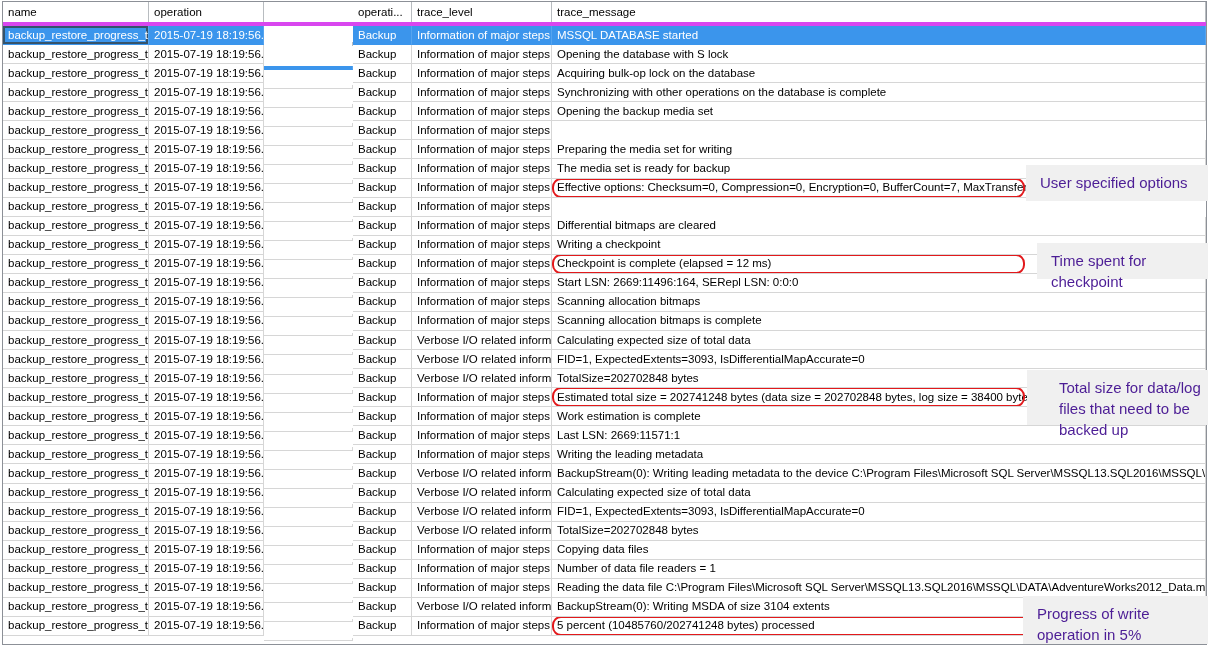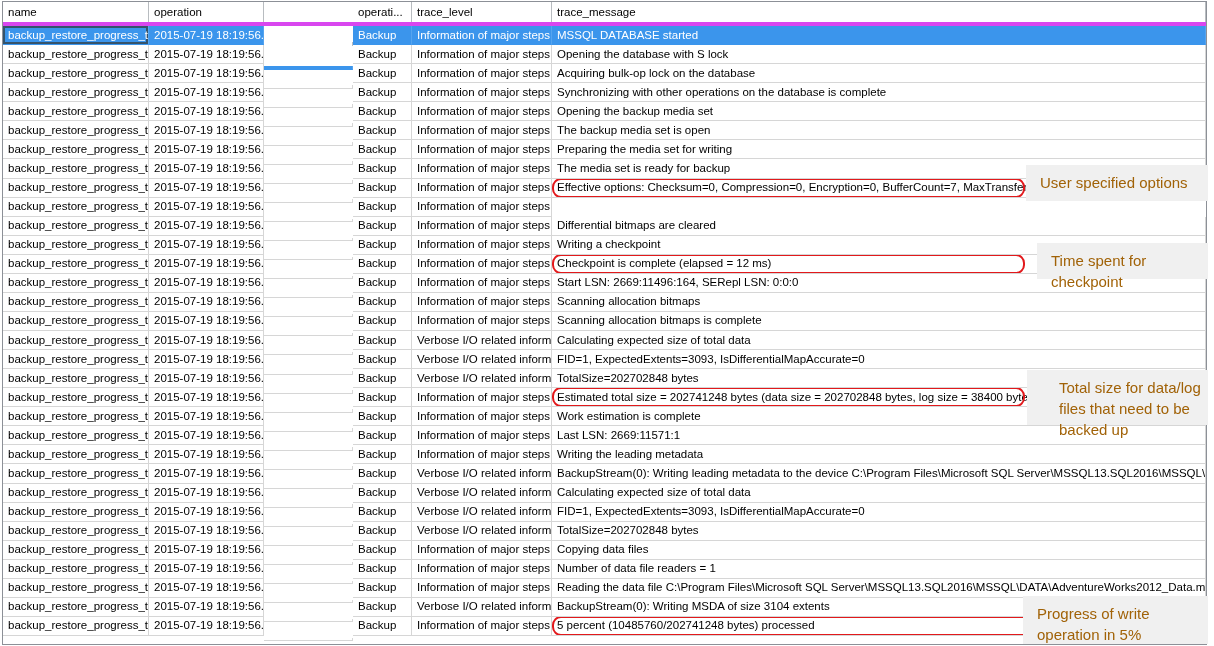--- a/index.html
+++ b/index.html
@@ -16,21 +16,21 @@
         padding:2.5px 0 0 5px;font-size:11.5px;color:#000;white-space:nowrap;overflow:hidden;
         position:relative;}
   .c0{width:146px;} .c1{width:115px;} .c2{width:89px;margin-top:40px;} .c3{width:59px;} .c4{width:140px;}
   .c5{flex:1;min-width:0;}
   .row.selected .cell{background:#3b95ec;color:#fff;border-right-color:#55a4ef;border-bottom-color:#3b95ec;}
   .row.selected .cell.focus{box-shadow:inset 0 0 0 2px #35536b;}
   .redbox{position:absolute;left:0px;top:-1px;height:20px;box-sizing:border-box;
           border:2.5px solid #e2191c;border-radius:9px;pointer-events:none;}
   .redbox.normal{width:473px;}
   .redbox.wide{width:568px;}
-  .ann{position:absolute;background:#f0f0f0;color:#a16207;font-size:15px;line-height:21px;
+  .ann{position:absolute;background:#f0f0f0;color:#4c1d95;font-size:15px;line-height:21px;
        box-sizing:border-box;padding:7px 6px 0 14px;}
   .ann1{left:1026px;top:165px;width:182px;height:36px;}
   .ann2{left:1037px;top:243px;width:171px;height:36px;}
   .ann3{left:1027px;top:370px;width:181px;height:55px;padding-left:32px;}
   .ann4{left:1023px;top:596px;width:185px;height:48px;}
 </style>
 </head>
 <body>
 
 <div class="stage">
@@ -83,21 +83,20 @@
           <div class="cell c3"><span>Backup</span></div>
           <div class="cell c4"><span>Information of major steps in ...</span></div>
           <div class="cell c5"><span>Opening the backup media set</span></div>
         </div>
         <div class="row">
           <div class="cell c0"><span>backup_restore_progress_trace</span></div>
           <div class="cell c1"><span>2015-07-19 18:19:56....</span></div>
           <div class="cell c2"><span>adventureworks2012</span></div>
           <div class="cell c3"><span>Backup</span></div>
           <div class="cell c4"><span>Information of major steps in ...</span></div>
-          <div class="cell c5"><span>The backup media set is open</span></div>
         </div>
         <div class="row">
           <div class="cell c0"><span>backup_restore_progress_trace</span></div>
           <div class="cell c1"><span>2015-07-19 18:19:56....</span></div>
           <div class="cell c2"><span>adventureworks2012</span></div>
           <div class="cell c3"><span>Backup</span></div>
           <div class="cell c4"><span>Information of major steps in ...</span></div>
           <div class="cell c5"><span>Preparing the media set for writing</span></div>
         </div>
         <div class="row">

